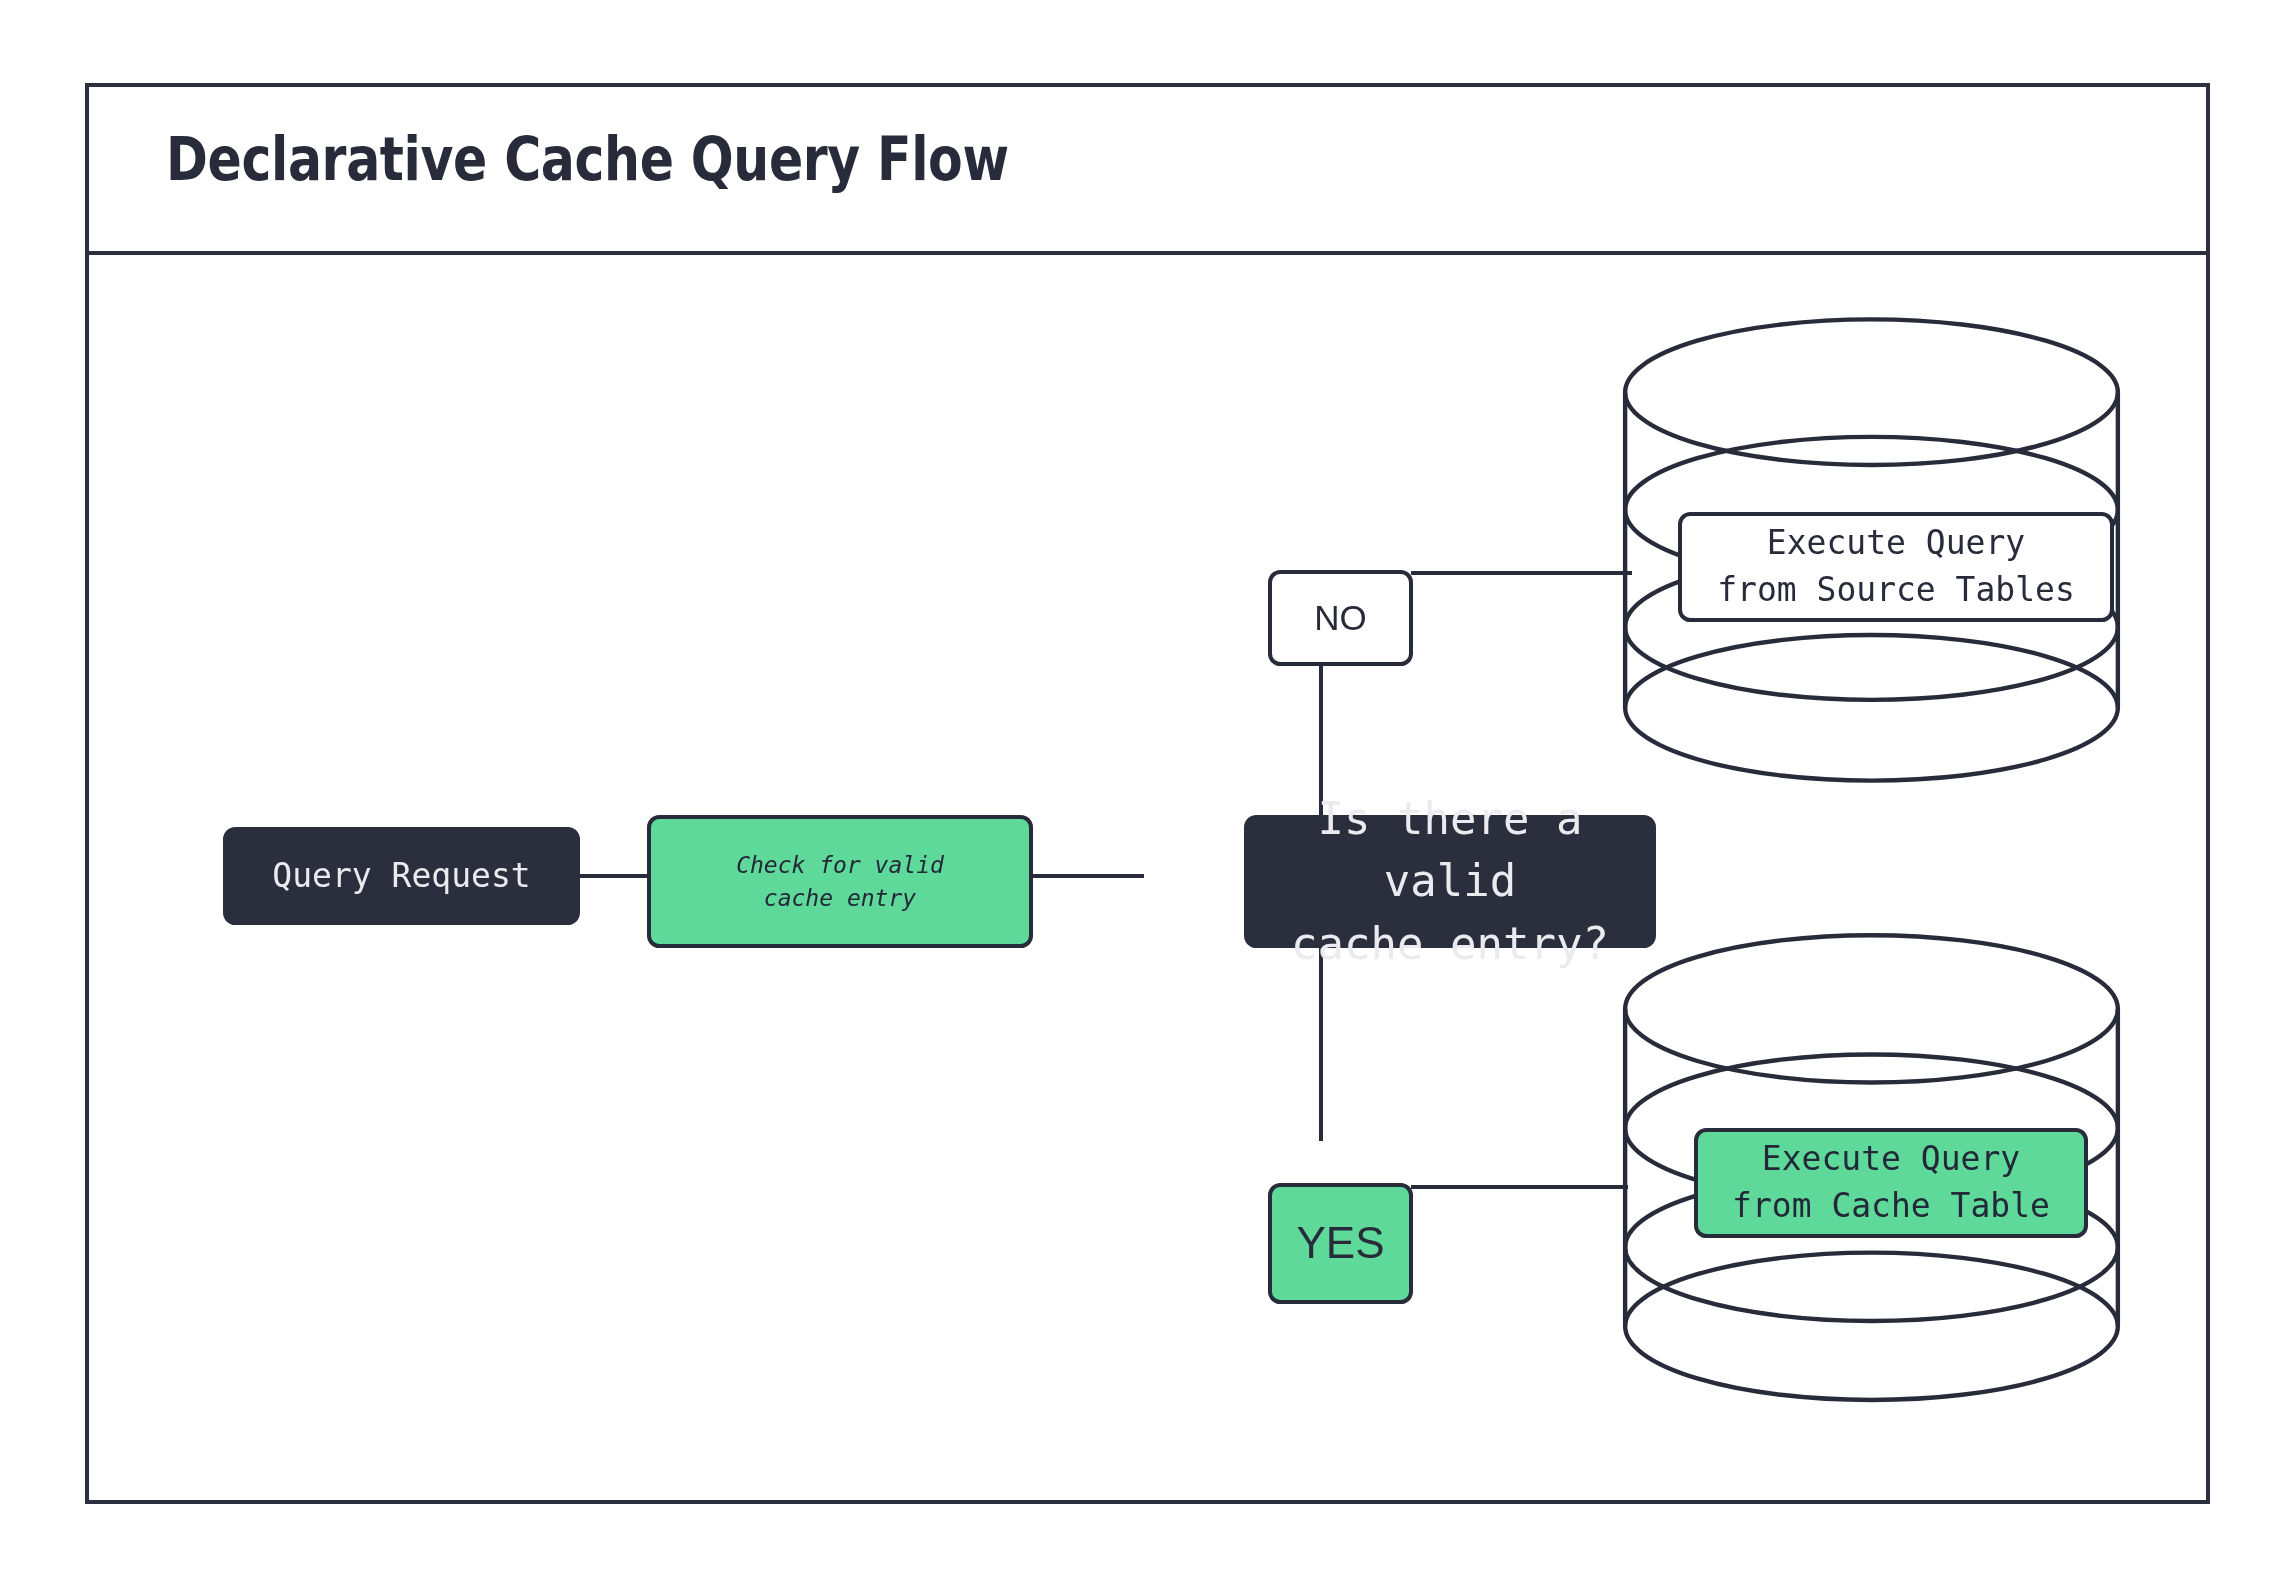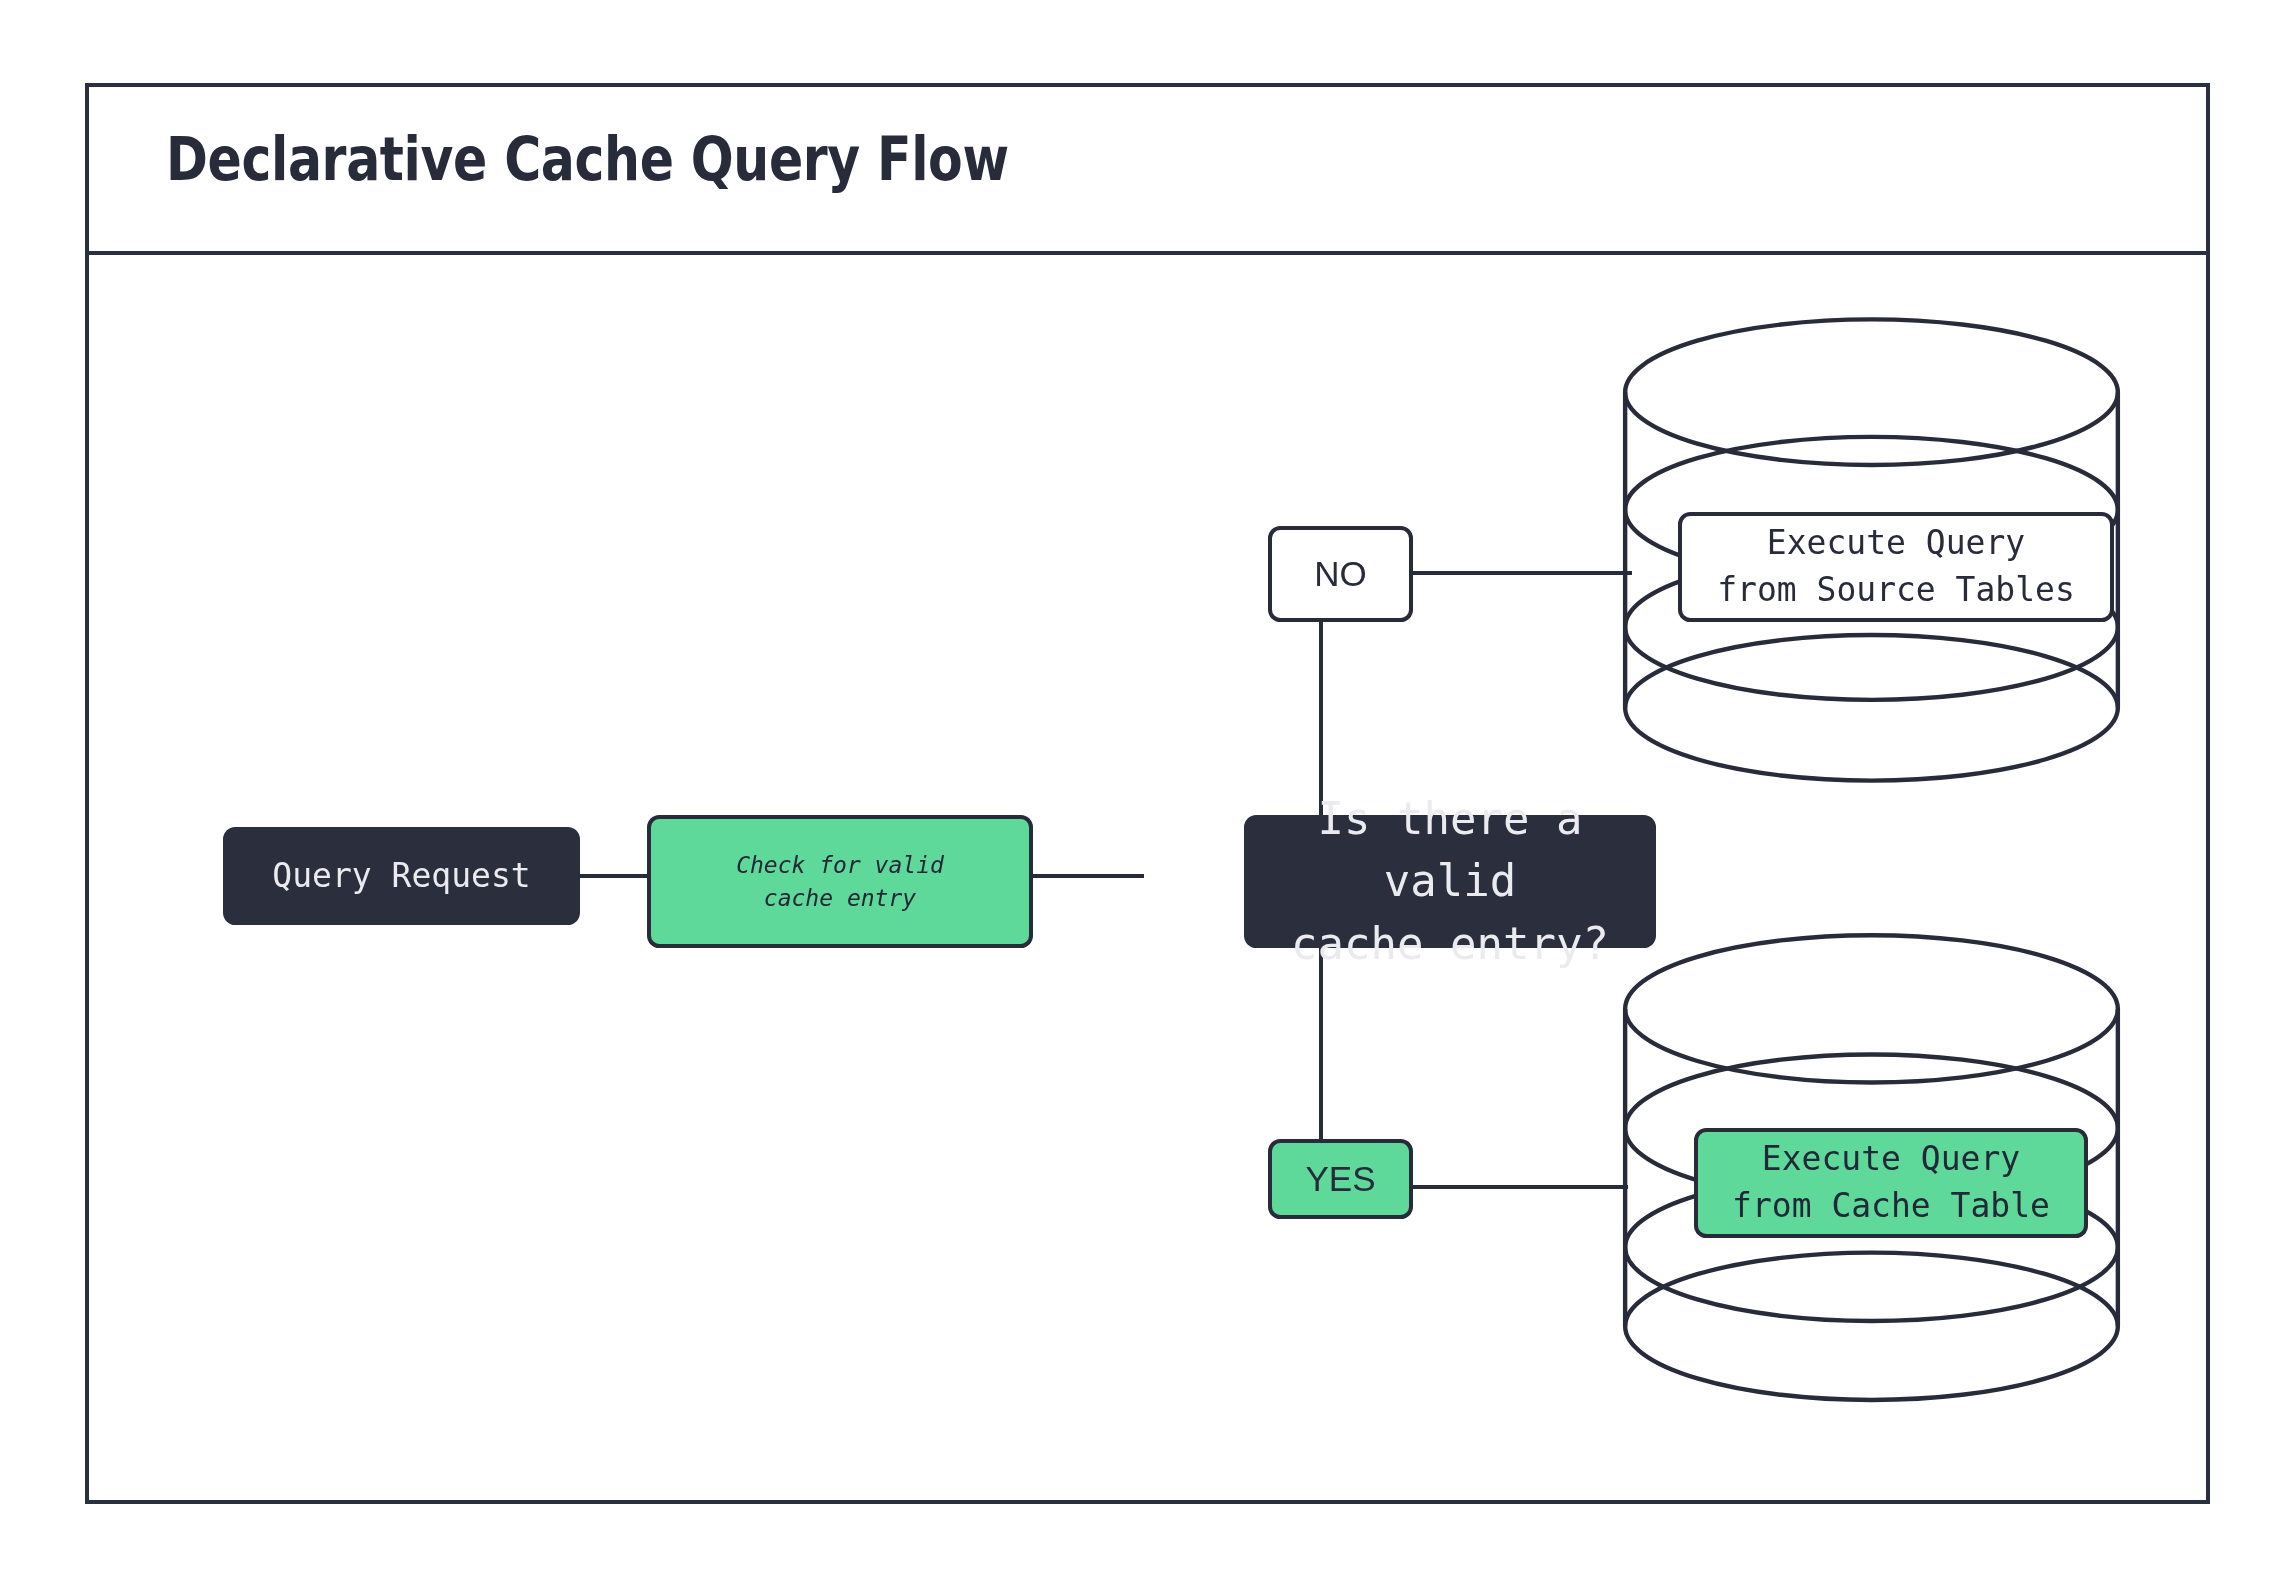--- a/index.html
+++ b/index.html
@@ -22,29 +22,29 @@
   .node{position:absolute;box-sizing:border-box;display:flex;
         align-items:center;justify-content:center;text-align:center;
         font-family:"DejaVu Sans Mono","Liberation Mono",monospace;
         line-height:1.42;white-space:pre-line;}
 
   .node.dark{background:#2a2e3d;color:#ebebef;border:3.5px solid #2a2e3d;
              border-radius:12.3px;margin-left:48px;}
   .node.green{background:#5fd99a;color:#232838;border:4.4px solid #272b3a;
               border-radius:12.3px;}
   .node.plain{background:#ffffff;color:#272b3a;border:4.4px solid #272b3a;
-              border-radius:12.3px;font-family:"Liberation Sans","DejaVu Sans",sans-serif;}
+              border-radius:12.3px;font-family:"Liberation Sans","DejaVu Sans",sans-serif;margin-top:44px;}
 
   #node-query-request{left:175px;top:827px;width:357px;height:98px;font-size:33px;}
   #node-check-cache {left:647px;top:815px;width:386px;height:133px;font-size:23px;font-style:italic;}
   #node-decision    {left:1196px;top:815px;width:412px;height:133px;font-size:44px;}
 
   #label-no {left:1268px;top:526px;width:145px;height:96px;font-size:35px;
              font-weight:normal;}
-  #label-yes{left:1268px;top:1139px;width:145px;height:80px;font-size:35px;
+  #label-yes{left:1268px;top:1139px;width:145px;height:121px;font-size:44px;
              background:#5fd99a;}
 
   #db-label-top{left:1678px;top:512px;width:436px;height:110px;font-size:33px;
                 background:#ffffff;color:#272b3a;border:4.4px solid #272b3a;
                 border-radius:12.3px;
                 font-family:"DejaVu Sans Mono","Liberation Mono",monospace;}
   #db-label-bottom{left:1694px;top:1128px;width:394px;height:110px;font-size:33px;
                 background:#5fd99a;color:#232838;border:4.4px solid #272b3a;
                 border-radius:12.3px;
                 font-family:"DejaVu Sans Mono","Liberation Mono",monospace;}

